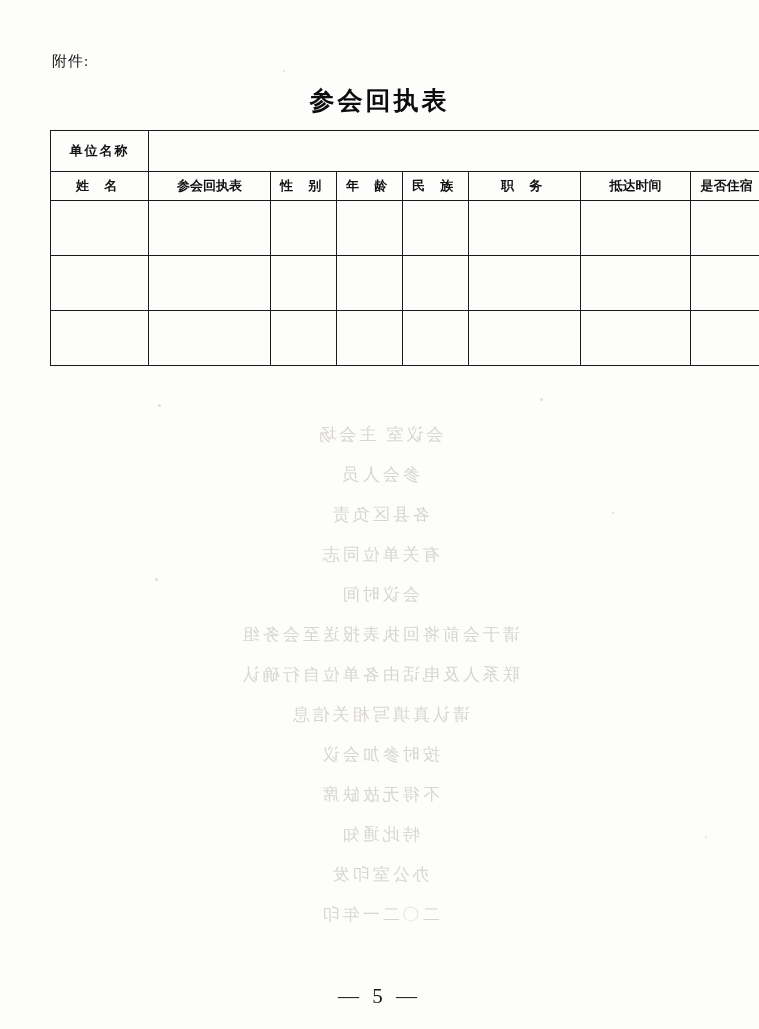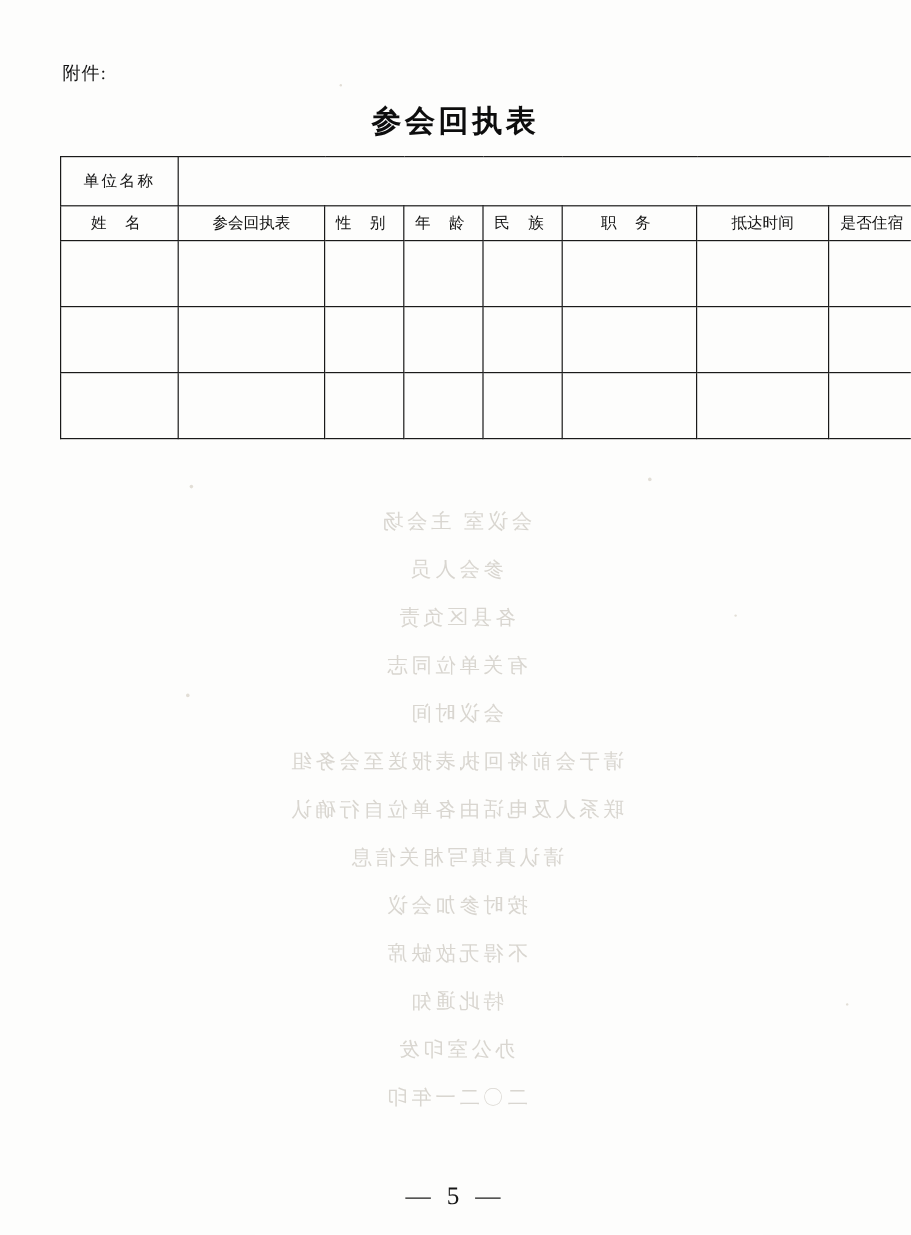--- a/index.html
+++ b/index.html
@@ -57,20 +57,21 @@
     width: 100%;
     table-layout: fixed;
   }
   table.receipt td {
     border: 1px solid #1a1a1a;
     font-size: 13px;
     text-align: center;
     vertical-align: middle;
     color: #121212;
     padding: 0;
+    font-weight: bold;
   }
   .row-unit td {
     height: 40px;
   }
   .row-head td {
     height: 28px;
     margin-top: 43px;
   }
   .row-blank td {
     height: 54px;

